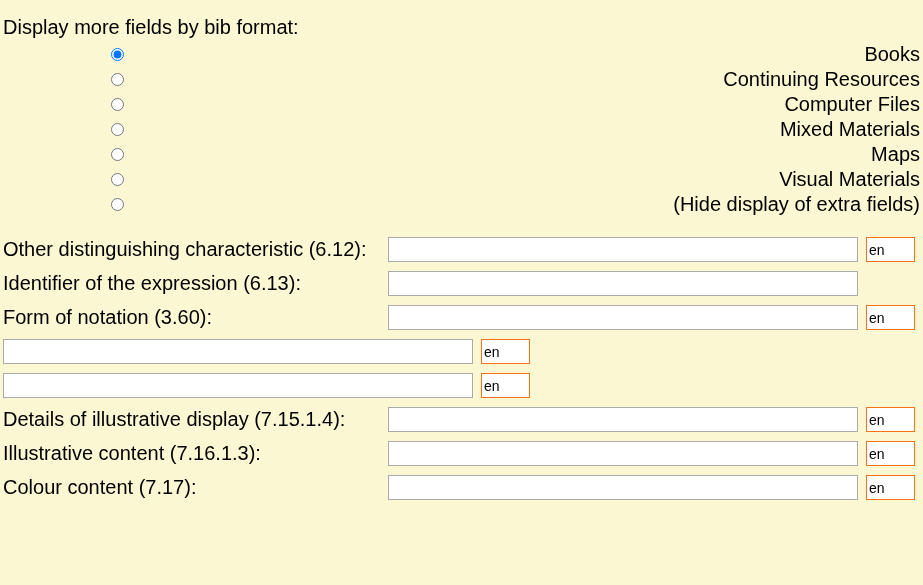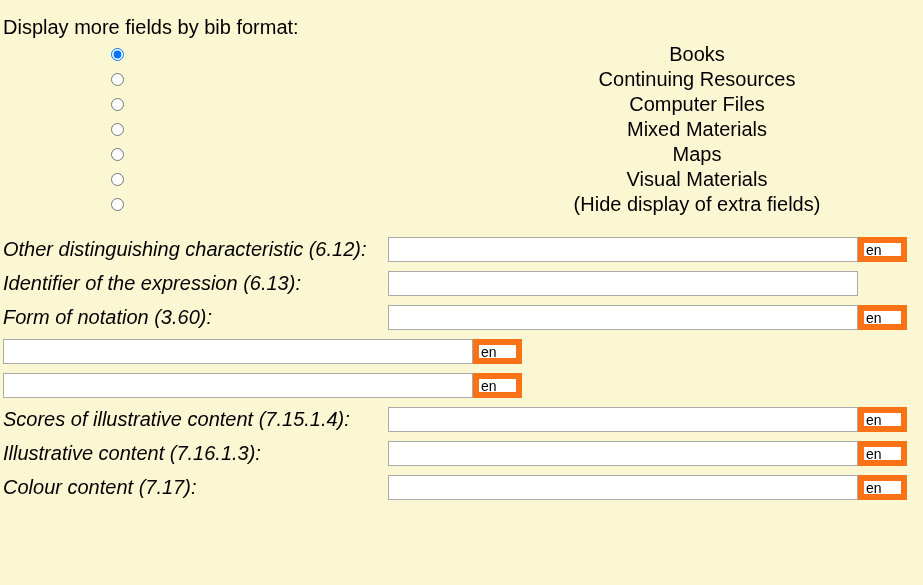--- a/index.html
+++ b/index.html
@@ -34,59 +34,58 @@
     .radio-col {
       width: 229px;
       text-align: center;
     }
     .label-col {
       width: 242px;
       text-align: left;
       padding-left: 10px;
     }
     .radio-label-wide {
-      text-align: center;
+      text-align: right;
     }
     input[type="radio"] {
       width: 13px;
       height: 13px;
     }
     .fields-section {
       margin-top: 20px;
     }
     .field-row {
       display: flex;
       align-items: center;
       margin-bottom: 7px;
       height: 27px;
     }
     .field-label {
       width: 385px;
       flex-shrink: 0;
       white-space: nowrap;
-      font-style: italic;
     }
     .field-input {
       flex: 0 0 470px;
       height: 25px;
       border: 1px solid #aaa;
       background: #fff;
       padding: 2px 4px;
       font-size: 16px;
       font-family: inherit;
     }
     .lang-input {
       width: 49px;
       height: 25px;
-      border: 6px solid #f97316;
+      border: 1px solid #f97316;
       background: #fff;
       padding: 2px 2px;
       font-size: 14px;
       font-family: inherit;
-      margin-left: 0;
+      margin-left: 8px;
       flex-shrink: 0;
     }
   </style>
 </head>
 <body>
 
 <div class="container">
   <div class="section-title">Display more fields by bib format:</div>
 
   <table class="radio-table">
@@ -146,21 +145,21 @@
       </div>
       <div class="field-row">
         <input type="text" class="field-input" style="">
         <input type="text" class="lang-input" value="en" style="">
       </div>
       <div class="field-row">
         <input type="text" class="field-input" style="">
         <input type="text" class="lang-input" value="en" style="">
       </div>
       <div class="field-row">
-        <div class="field-label">Scores of illustrative content (7.15.1.4):</div>
+        <div class="field-label">Details of illustrative display (7.15.1.4):</div>
         <input type="text" class="field-input" style="">
         <input type="text" class="lang-input" value="en" style="">
       </div>
       <div class="field-row">
         <div class="field-label">Illustrative content (7.16.1.3):</div>
         <input type="text" class="field-input" style="">
         <input type="text" class="lang-input" value="en" style="">
       </div>
       <div class="field-row">
         <div class="field-label">Colour content (7.17):</div>

